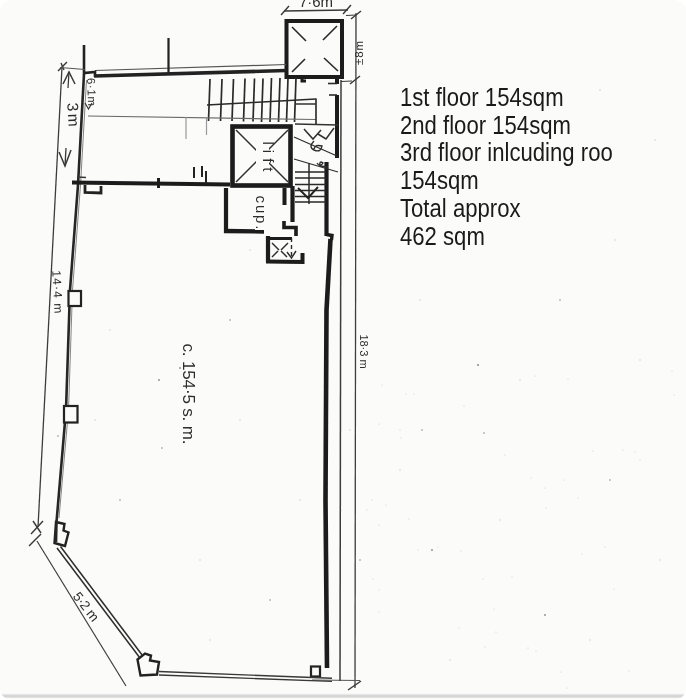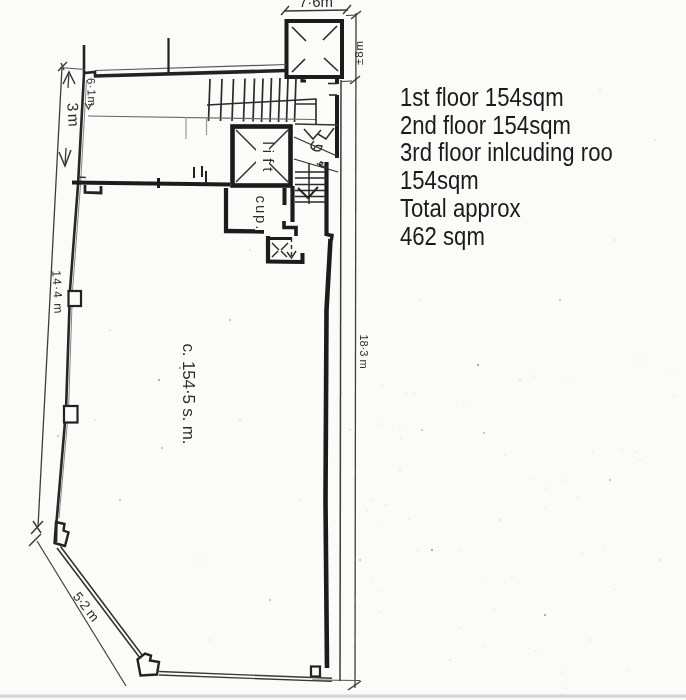--- a/index.html
+++ b/index.html
@@ -1,16 +1,16 @@
 <!DOCTYPE html>
 <html><head>
 <meta charset="utf-8">
 <style>
   html,body{margin:0;padding:0;background:#ffffff;}
-  #page{position:relative;width:686px;height:700px;background:#fbfbfa;overflow:hidden;font-family:"Liberation Sans",sans-serif;}
+  #page{position:relative;width:686px;height:700px;background:#fbfbfa;overflow:hidden;font-family:"Liberation Sans",sans-serif;border-radius:12px;}
   svg{position:absolute;left:0;top:0;}
   .tb{position:absolute;left:400px;top:84px;color:#1a1a1a;font-size:25px;line-height:27.7px;transform:scaleX(0.885);transform-origin:0 0;white-space:nowrap;}
 </style>
 </head>
 <body>
 <div id="page">
 <svg width="686" height="700" viewBox="0 0 686 700">
   <defs>
     <filter id="soft" x="-5%" y="-5%" width="110%" height="110%">
       <feGaussianBlur stdDeviation="0.33"></feGaussianBlur>

